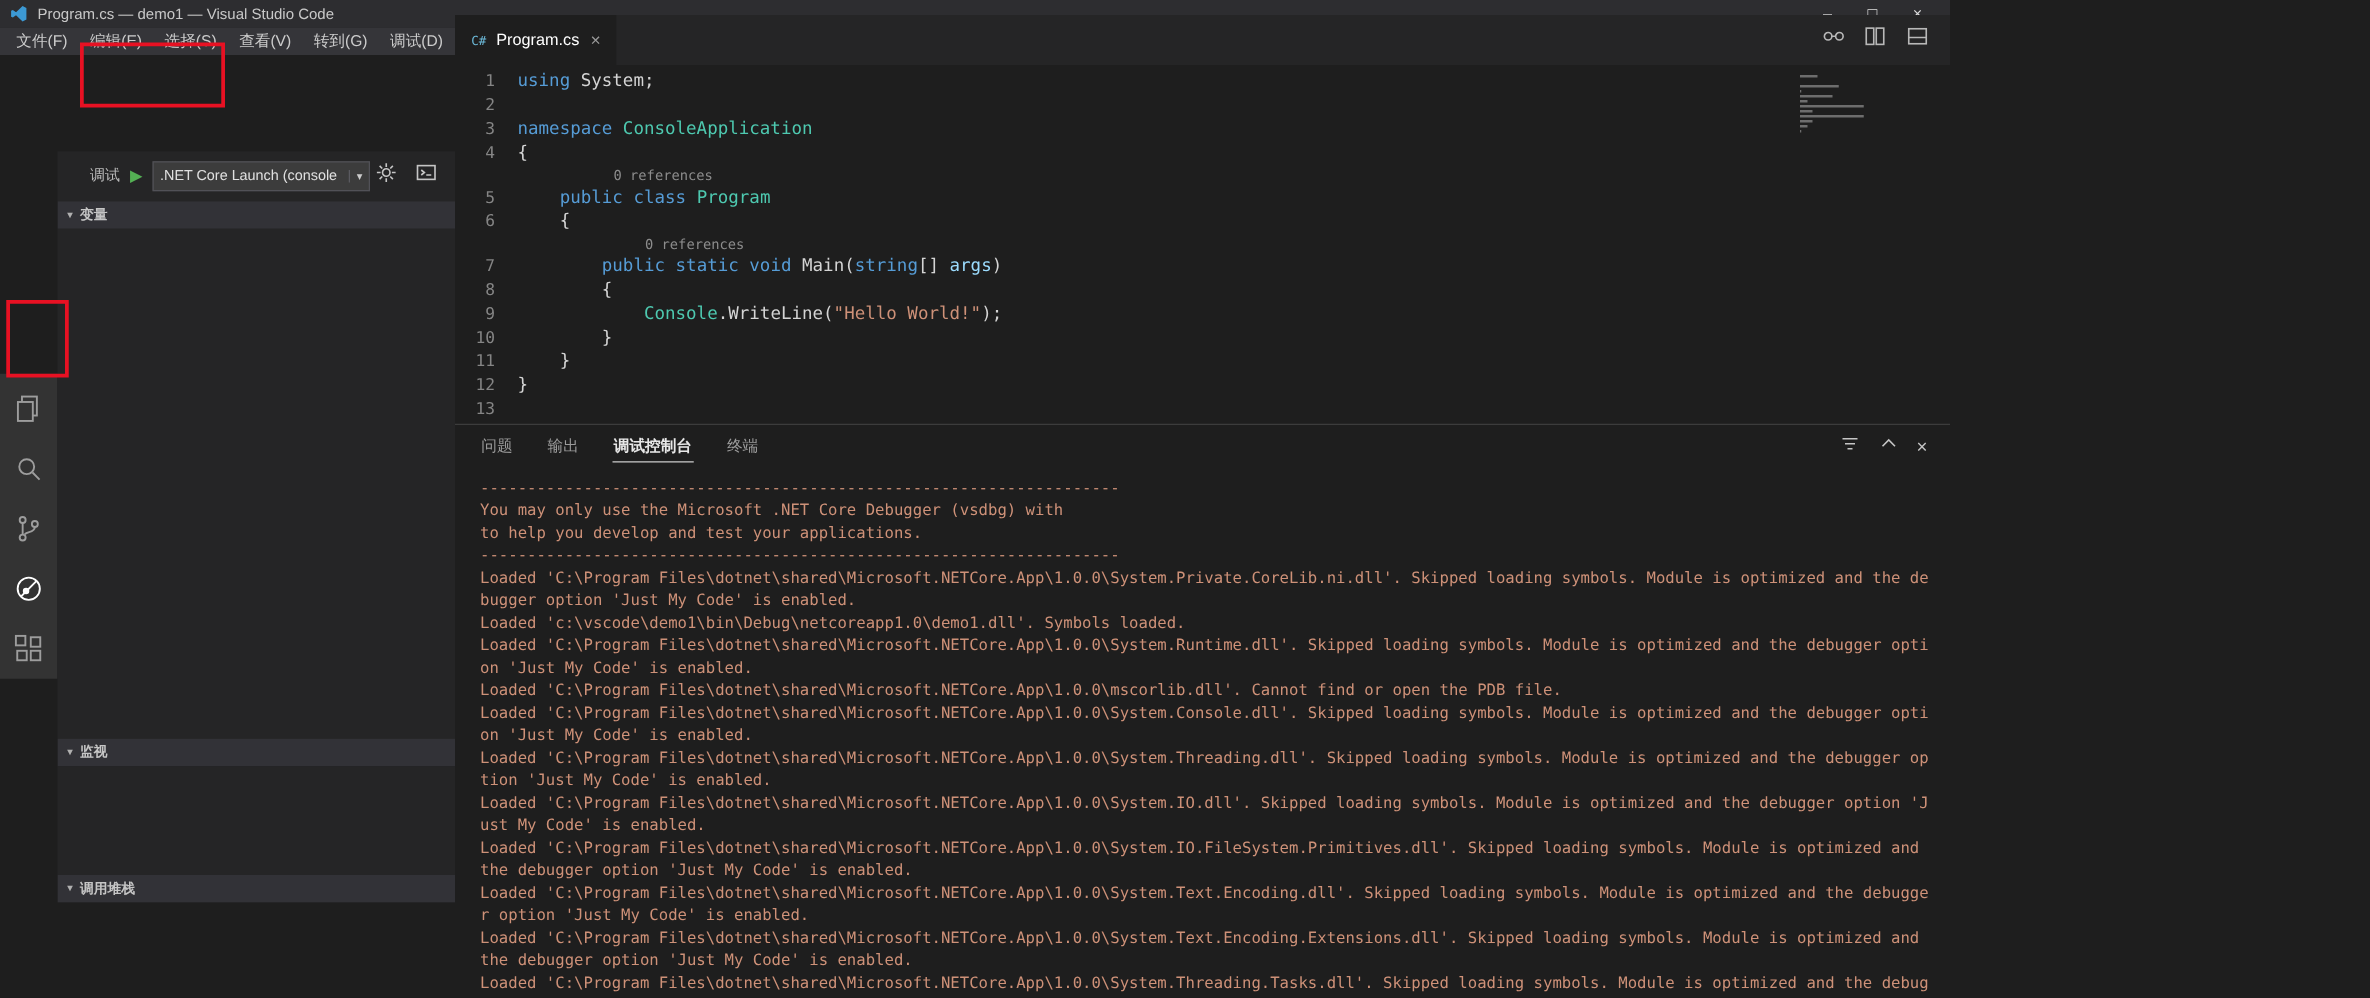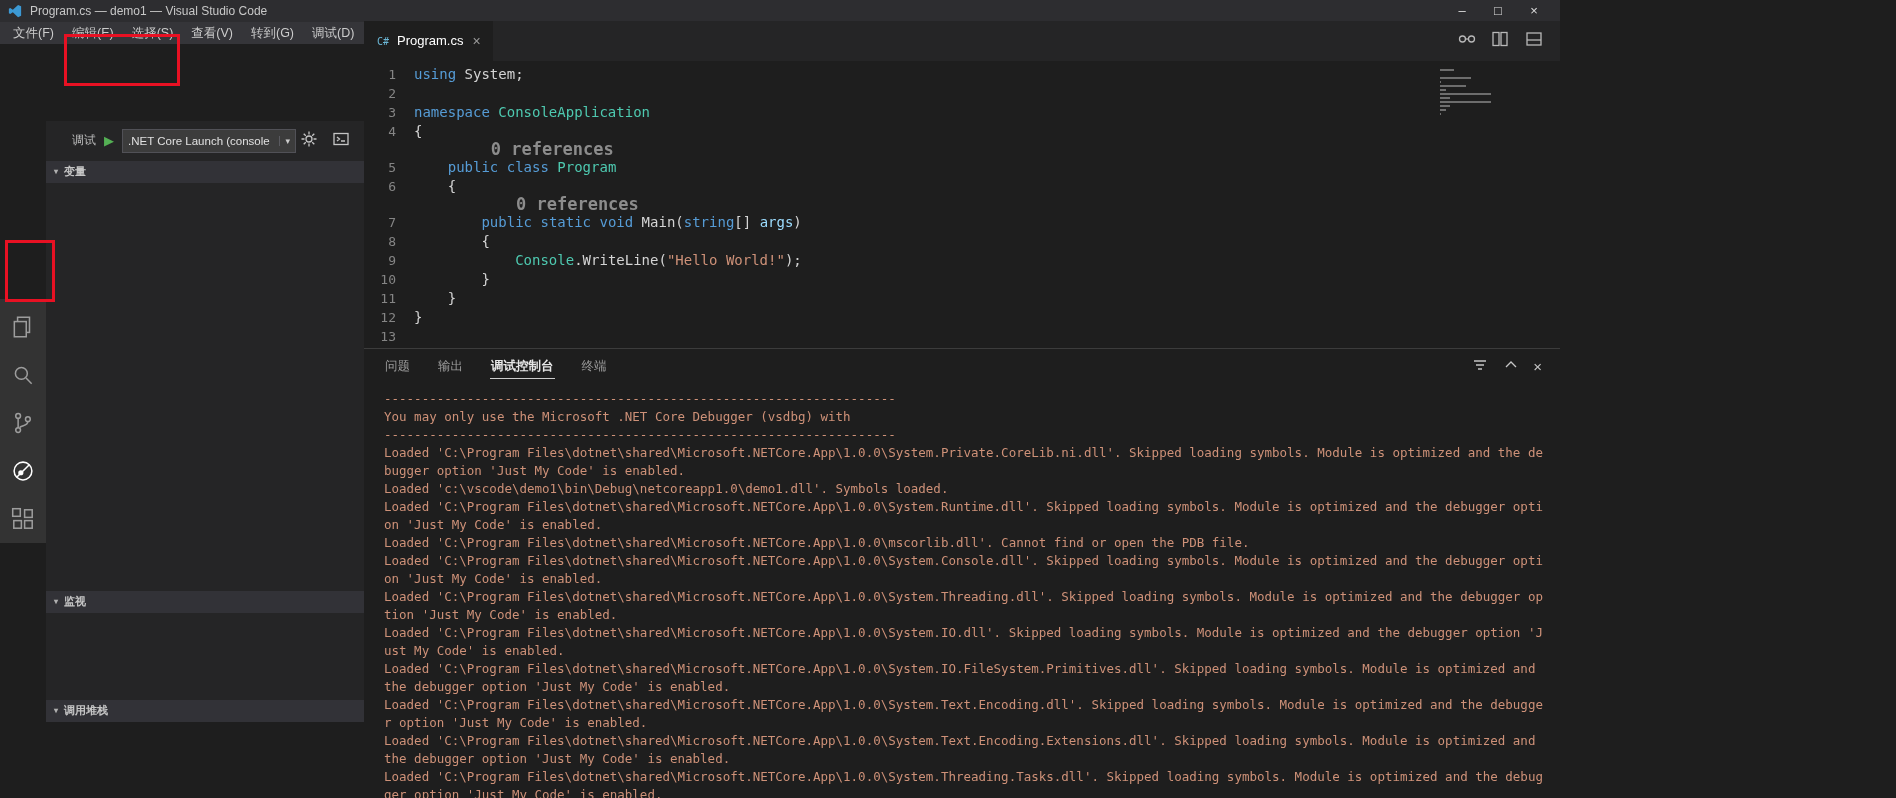--- a/index.html
+++ b/index.html
@@ -62,21 +62,21 @@
   .tab-close{color:#9a9a9a;font-size:14px;margin-left:9px;}
   .editor-actions{margin-left:auto;display:flex;align-items:center;gap:14px;padding-right:16px;}
   .editor-actions svg{stroke:#b8b8b8;fill:none;stroke-width:1.3;}
 
   .code-area{height:288px;position:relative;padding-top:4px;
     font-family:"DejaVu Sans Mono",monospace;font-size:14px;overflow:hidden;
     border-bottom:1px solid #3c3c3c;flex:none;}
   .code-line{display:flex;height:19px;line-height:19px;}
   .ln{width:50px;text-align:right;padding-right:18px;color:#858585;flex:none;font-size:13px;}
   .lc{white-space:pre;}
-  .lens-line{height:17px;line-height:17px;font-size:17px;color:#8c8c8c;font-weight:bold;}
+  .lens-line{height:17px;line-height:17px;font-size:11px;color:#8c8c8c;}
   .tk-kw{color:var(--keyword);}
   .tk-ty{color:var(--type_name);}
   .tk-st{color:var(--string);}
   .tk-pl{color:var(--plain);}
   .tk-pr{color:var(--parameter);}
   .minimap{position:absolute;top:8px;right:58px;width:62px;display:flex;flex-direction:column;gap:2px;}
   .mm-line{height:2px;background:#6d6d6d;}
 
   
   .panel{flex:1;display:flex;flex-direction:column;min-height:0;}
@@ -342,20 +342,21 @@
               <svg width="16" height="16" viewBox="0 0 16 16">
                 <path d="M3 10l5-5 5 5"></path>
               </svg>
             </span>
             <span class="panel-close">×</span>
           </div>
         </div>
         <div class="console">
             <div class="console-line info">--------------------------------------------------------------------</div>
             <div class="console-line info">You may only use the Microsoft .NET Core Debugger (vsdbg) with</div>
+            <div class="console-line info">to help you develop and test your applications.</div>
             <div class="console-line info">--------------------------------------------------------------------</div>
             <div class="console-line info">Loaded 'C:\Program Files\dotnet\shared\Microsoft.NETCore.App\1.0.0\System.Private.CoreLib.ni.dll'. Skipped loading symbols. Module is optimized and the debugger option 'Just My Code' is enabled.</div>
             <div class="console-line info">Loaded 'c:\vscode\demo1\bin\Debug\netcoreapp1.0\demo1.dll'. Symbols loaded.</div>
             <div class="console-line info">Loaded 'C:\Program Files\dotnet\shared\Microsoft.NETCore.App\1.0.0\System.Runtime.dll'. Skipped loading symbols. Module is optimized and the debugger option 'Just My Code' is enabled.</div>
             <div class="console-line info">Loaded 'C:\Program Files\dotnet\shared\Microsoft.NETCore.App\1.0.0\mscorlib.dll'. Cannot find or open the PDB file.</div>
             <div class="console-line info">Loaded 'C:\Program Files\dotnet\shared\Microsoft.NETCore.App\1.0.0\System.Console.dll'. Skipped loading symbols. Module is optimized and the debugger option 'Just My Code' is enabled.</div>
             <div class="console-line info">Loaded 'C:\Program Files\dotnet\shared\Microsoft.NETCore.App\1.0.0\System.Threading.dll'. Skipped loading symbols. Module is optimized and the debugger option 'Just My Code' is enabled.</div>
             <div class="console-line info">Loaded 'C:\Program Files\dotnet\shared\Microsoft.NETCore.App\1.0.0\System.IO.dll'. Skipped loading symbols. Module is optimized and the debugger option 'Just My Code' is enabled.</div>
             <div class="console-line info">Loaded 'C:\Program Files\dotnet\shared\Microsoft.NETCore.App\1.0.0\System.IO.FileSystem.Primitives.dll'. Skipped loading symbols. Module is optimized and the debugger option 'Just My Code' is enabled.</div>
             <div class="console-line info">Loaded 'C:\Program Files\dotnet\shared\Microsoft.NETCore.App\1.0.0\System.Text.Encoding.dll'. Skipped loading symbols. Module is optimized and the debugger option 'Just My Code' is enabled.</div>

